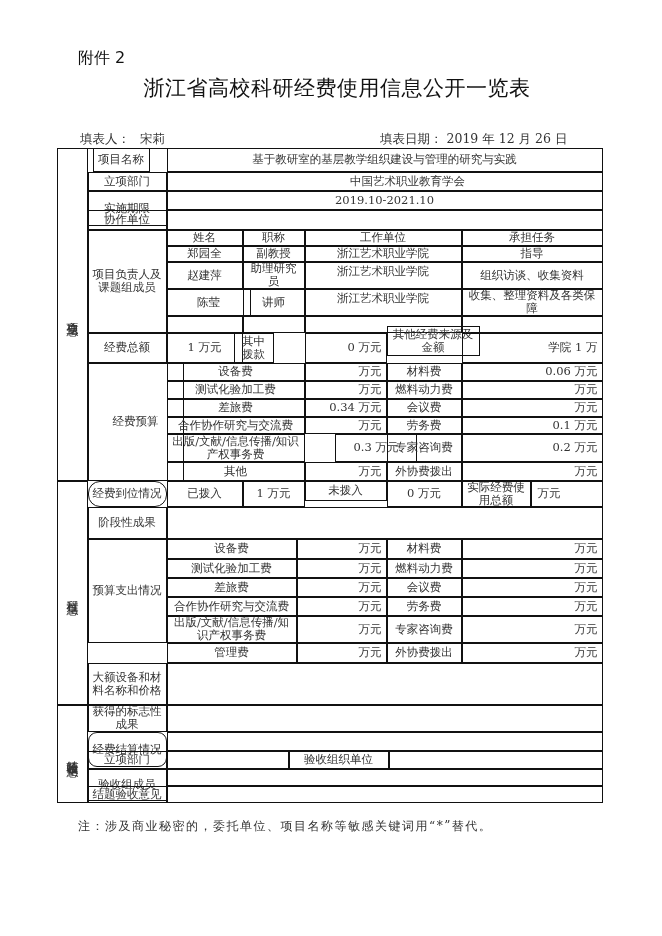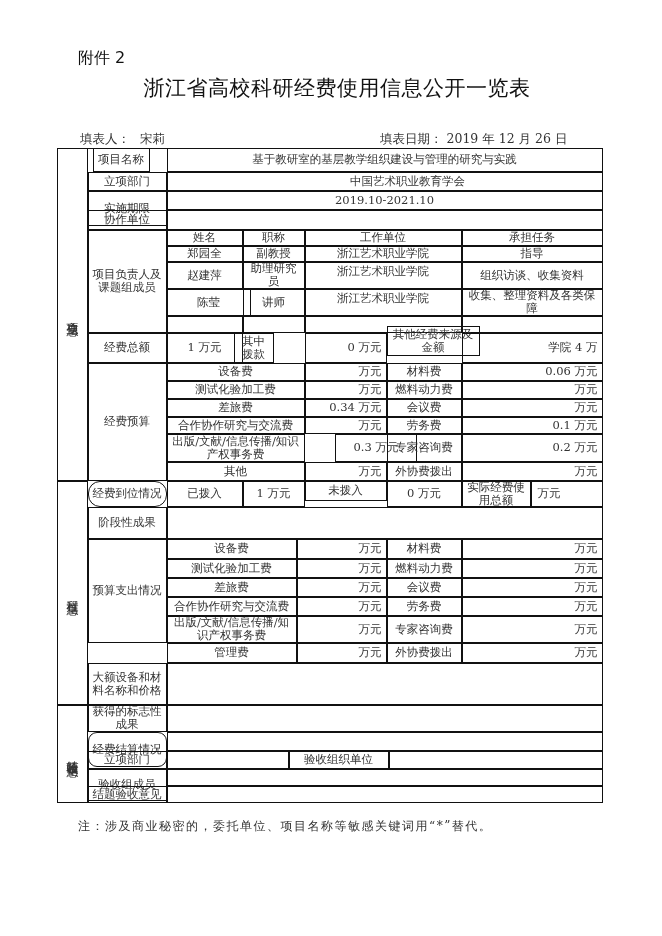--- a/index.html
+++ b/index.html
@@ -71,23 +71,23 @@
 <div class="cell" style="left:167px;top:316px;width:76px;height:17px;"></div>
 <div class="cell" style="left:243px;top:316px;width:62px;height:17px;"></div>
 <div class="cell" style="left:305px;top:316px;width:157px;height:17px;"></div>
 <div class="cell" style="left:462px;top:316px;width:141px;height:17px;"></div>
 
 <div class="cell" style="left:88px;top:333px;width:79px;height:30px;">经费总额</div>
 <div class="cell" style="left:167px;top:333px;width:76px;height:30px;">1 万元</div>
 <div class="cell" style="left:234px;top:333px;width:40px;height:30px;">其中拨款</div>
 <div class="cell r" style="left:305px;top:333px;width:82px;height:30px;">0 万元</div>
 <div class="cell" style="left:387px;top:326px;width:93px;height:30px;">其他经费来源及金额</div>
-<div class="cell r" style="left:462px;top:333px;width:141px;height:30px;">学院 4 万</div>
+<div class="cell r" style="left:462px;top:333px;width:141px;height:30px;">学院 1 万</div>
 
-<div class="cell" style="left:88px;top:363px;width:79px;height:118px;">经费预算</div>
+<div class="cell" style="left:88px;top:363px;width:96px;height:118px;">经费预算</div>
 
 <div class="cell" style="left:167px;top:363px;width:138px;height:18px;">设备费</div>
 <div class="cell r" style="left:305px;top:363px;width:82px;height:18px;">万元</div>
 <div class="cell" style="left:387px;top:363px;width:75px;height:18px;">材料费</div>
 <div class="cell r" style="left:462px;top:363px;width:141px;height:18px;">0.06 万元</div>
 
 <div class="cell" style="left:167px;top:381px;width:138px;height:18px;">测试化验加工费</div>
 <div class="cell r" style="left:305px;top:381px;width:82px;height:18px;">万元</div>
 <div class="cell" style="left:387px;top:381px;width:75px;height:18px;">燃料动力费</div>
 <div class="cell r" style="left:462px;top:381px;width:141px;height:18px;">万元</div>

